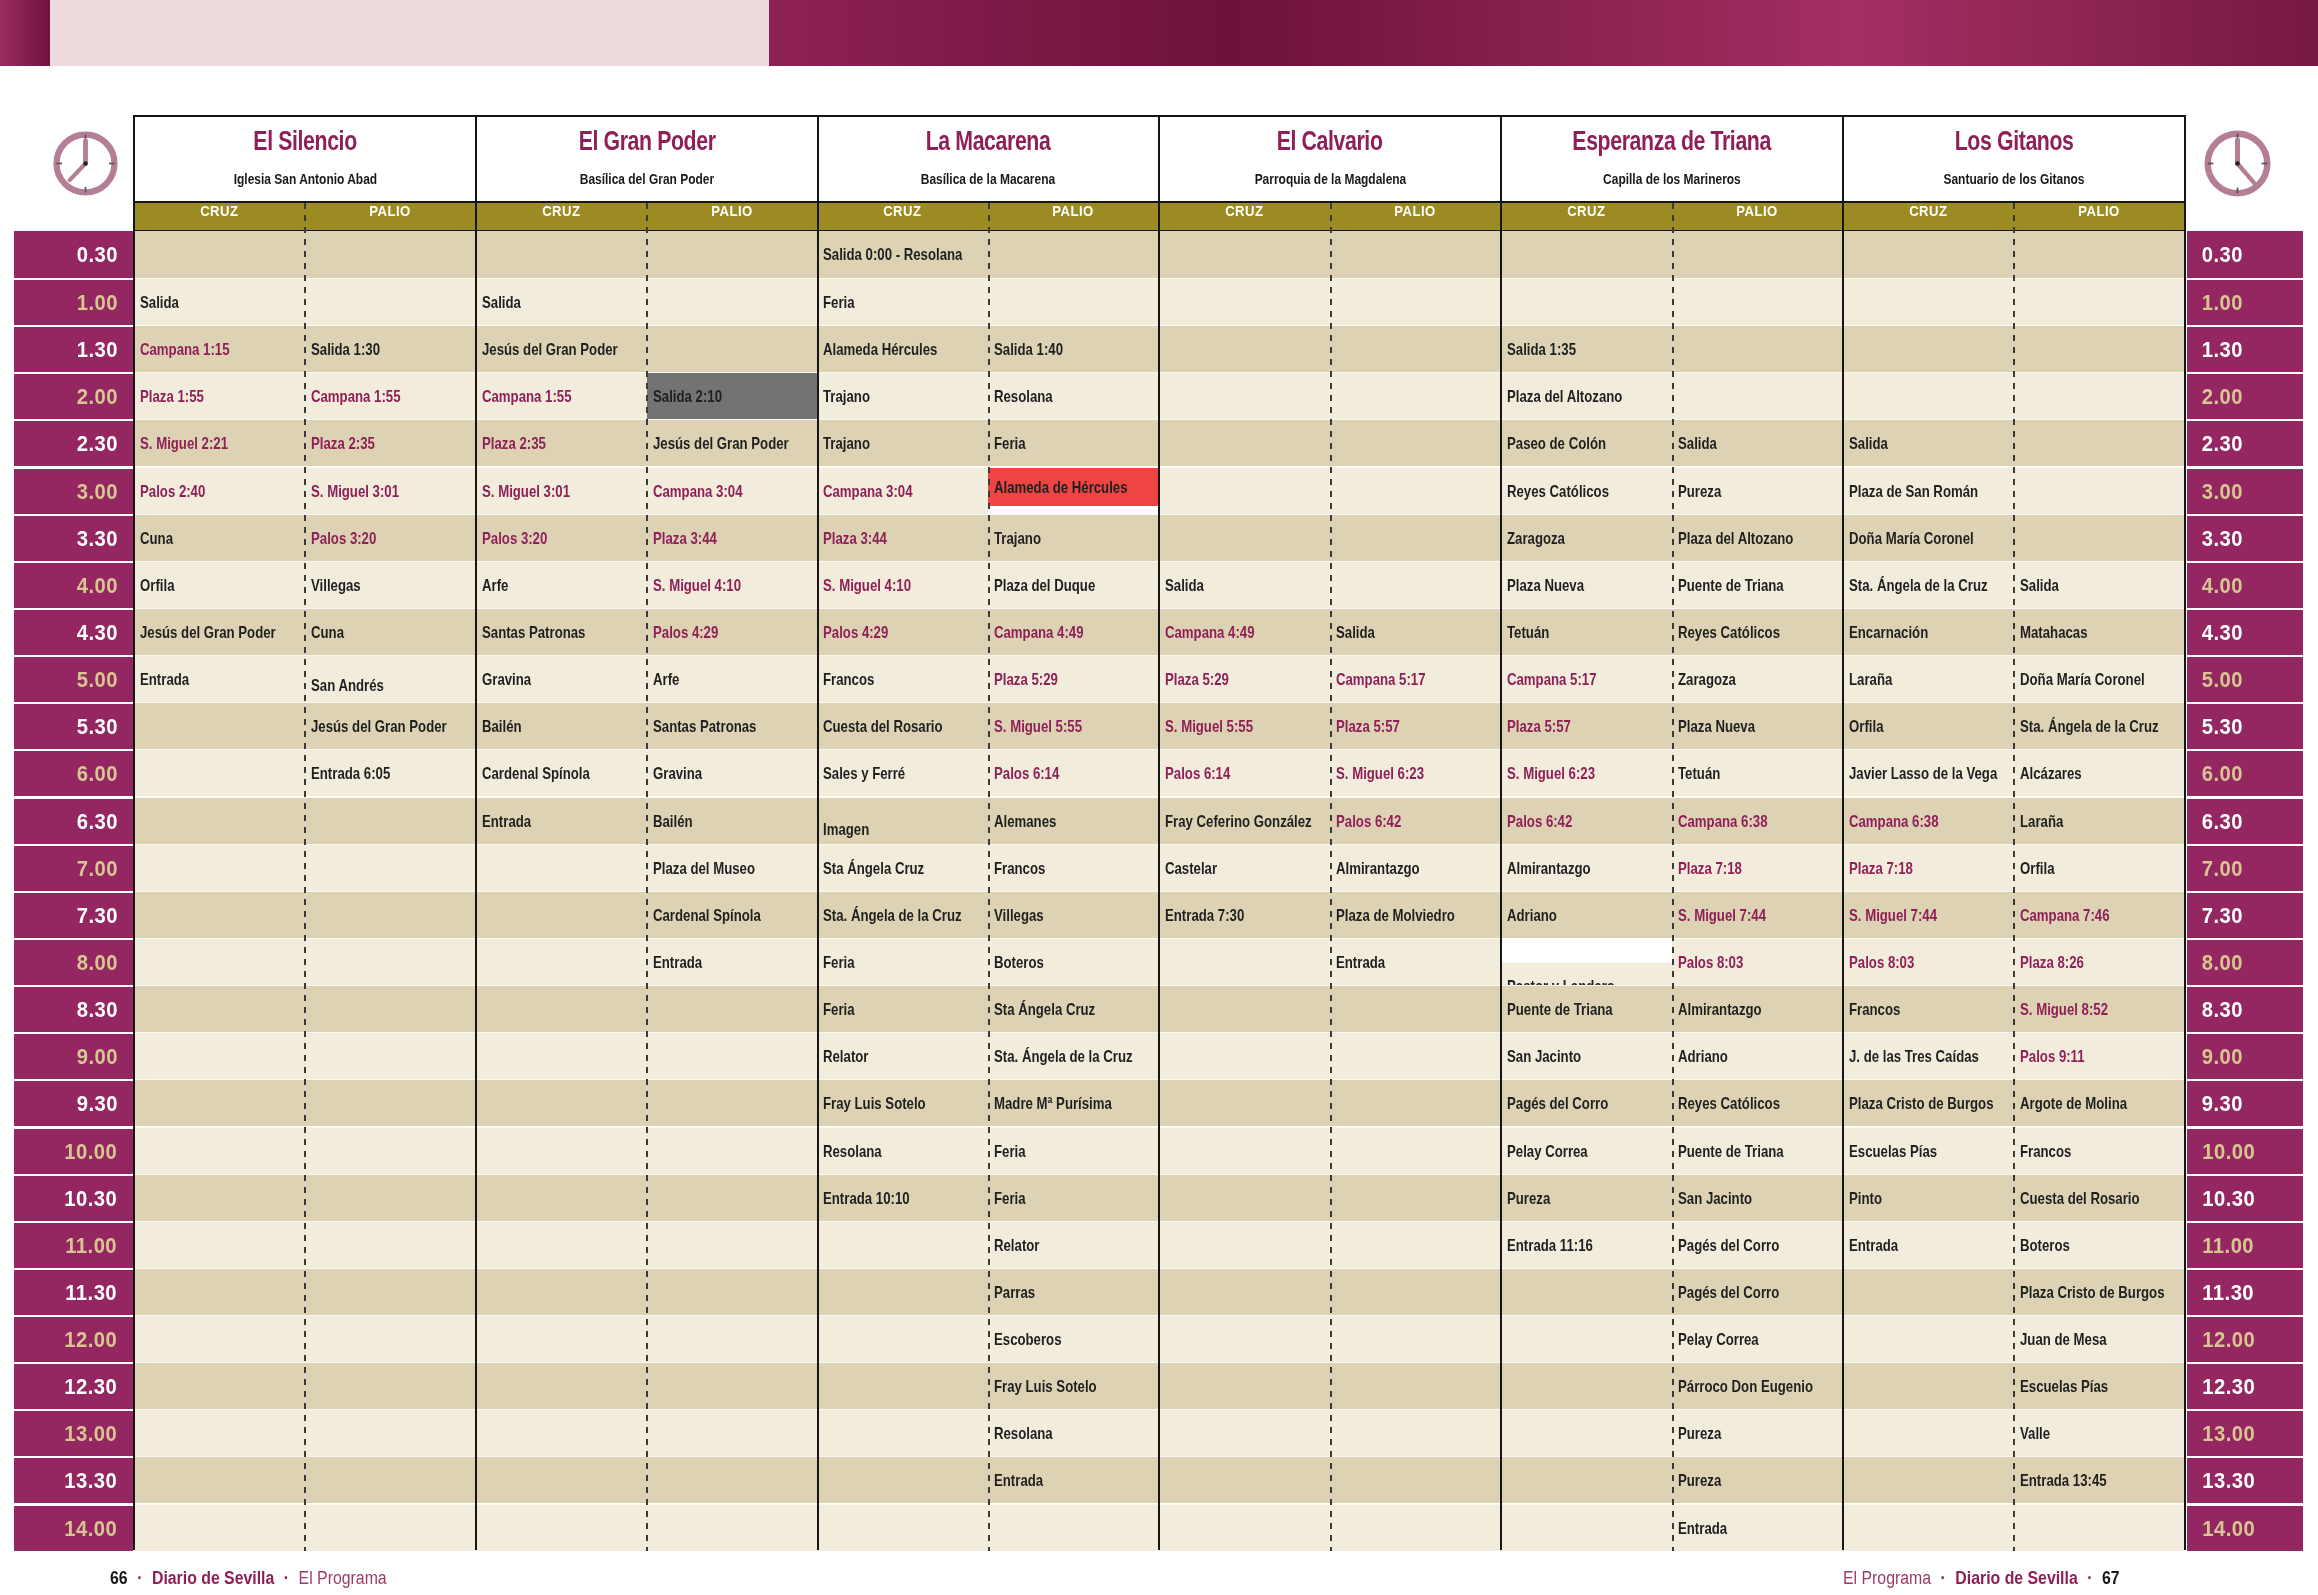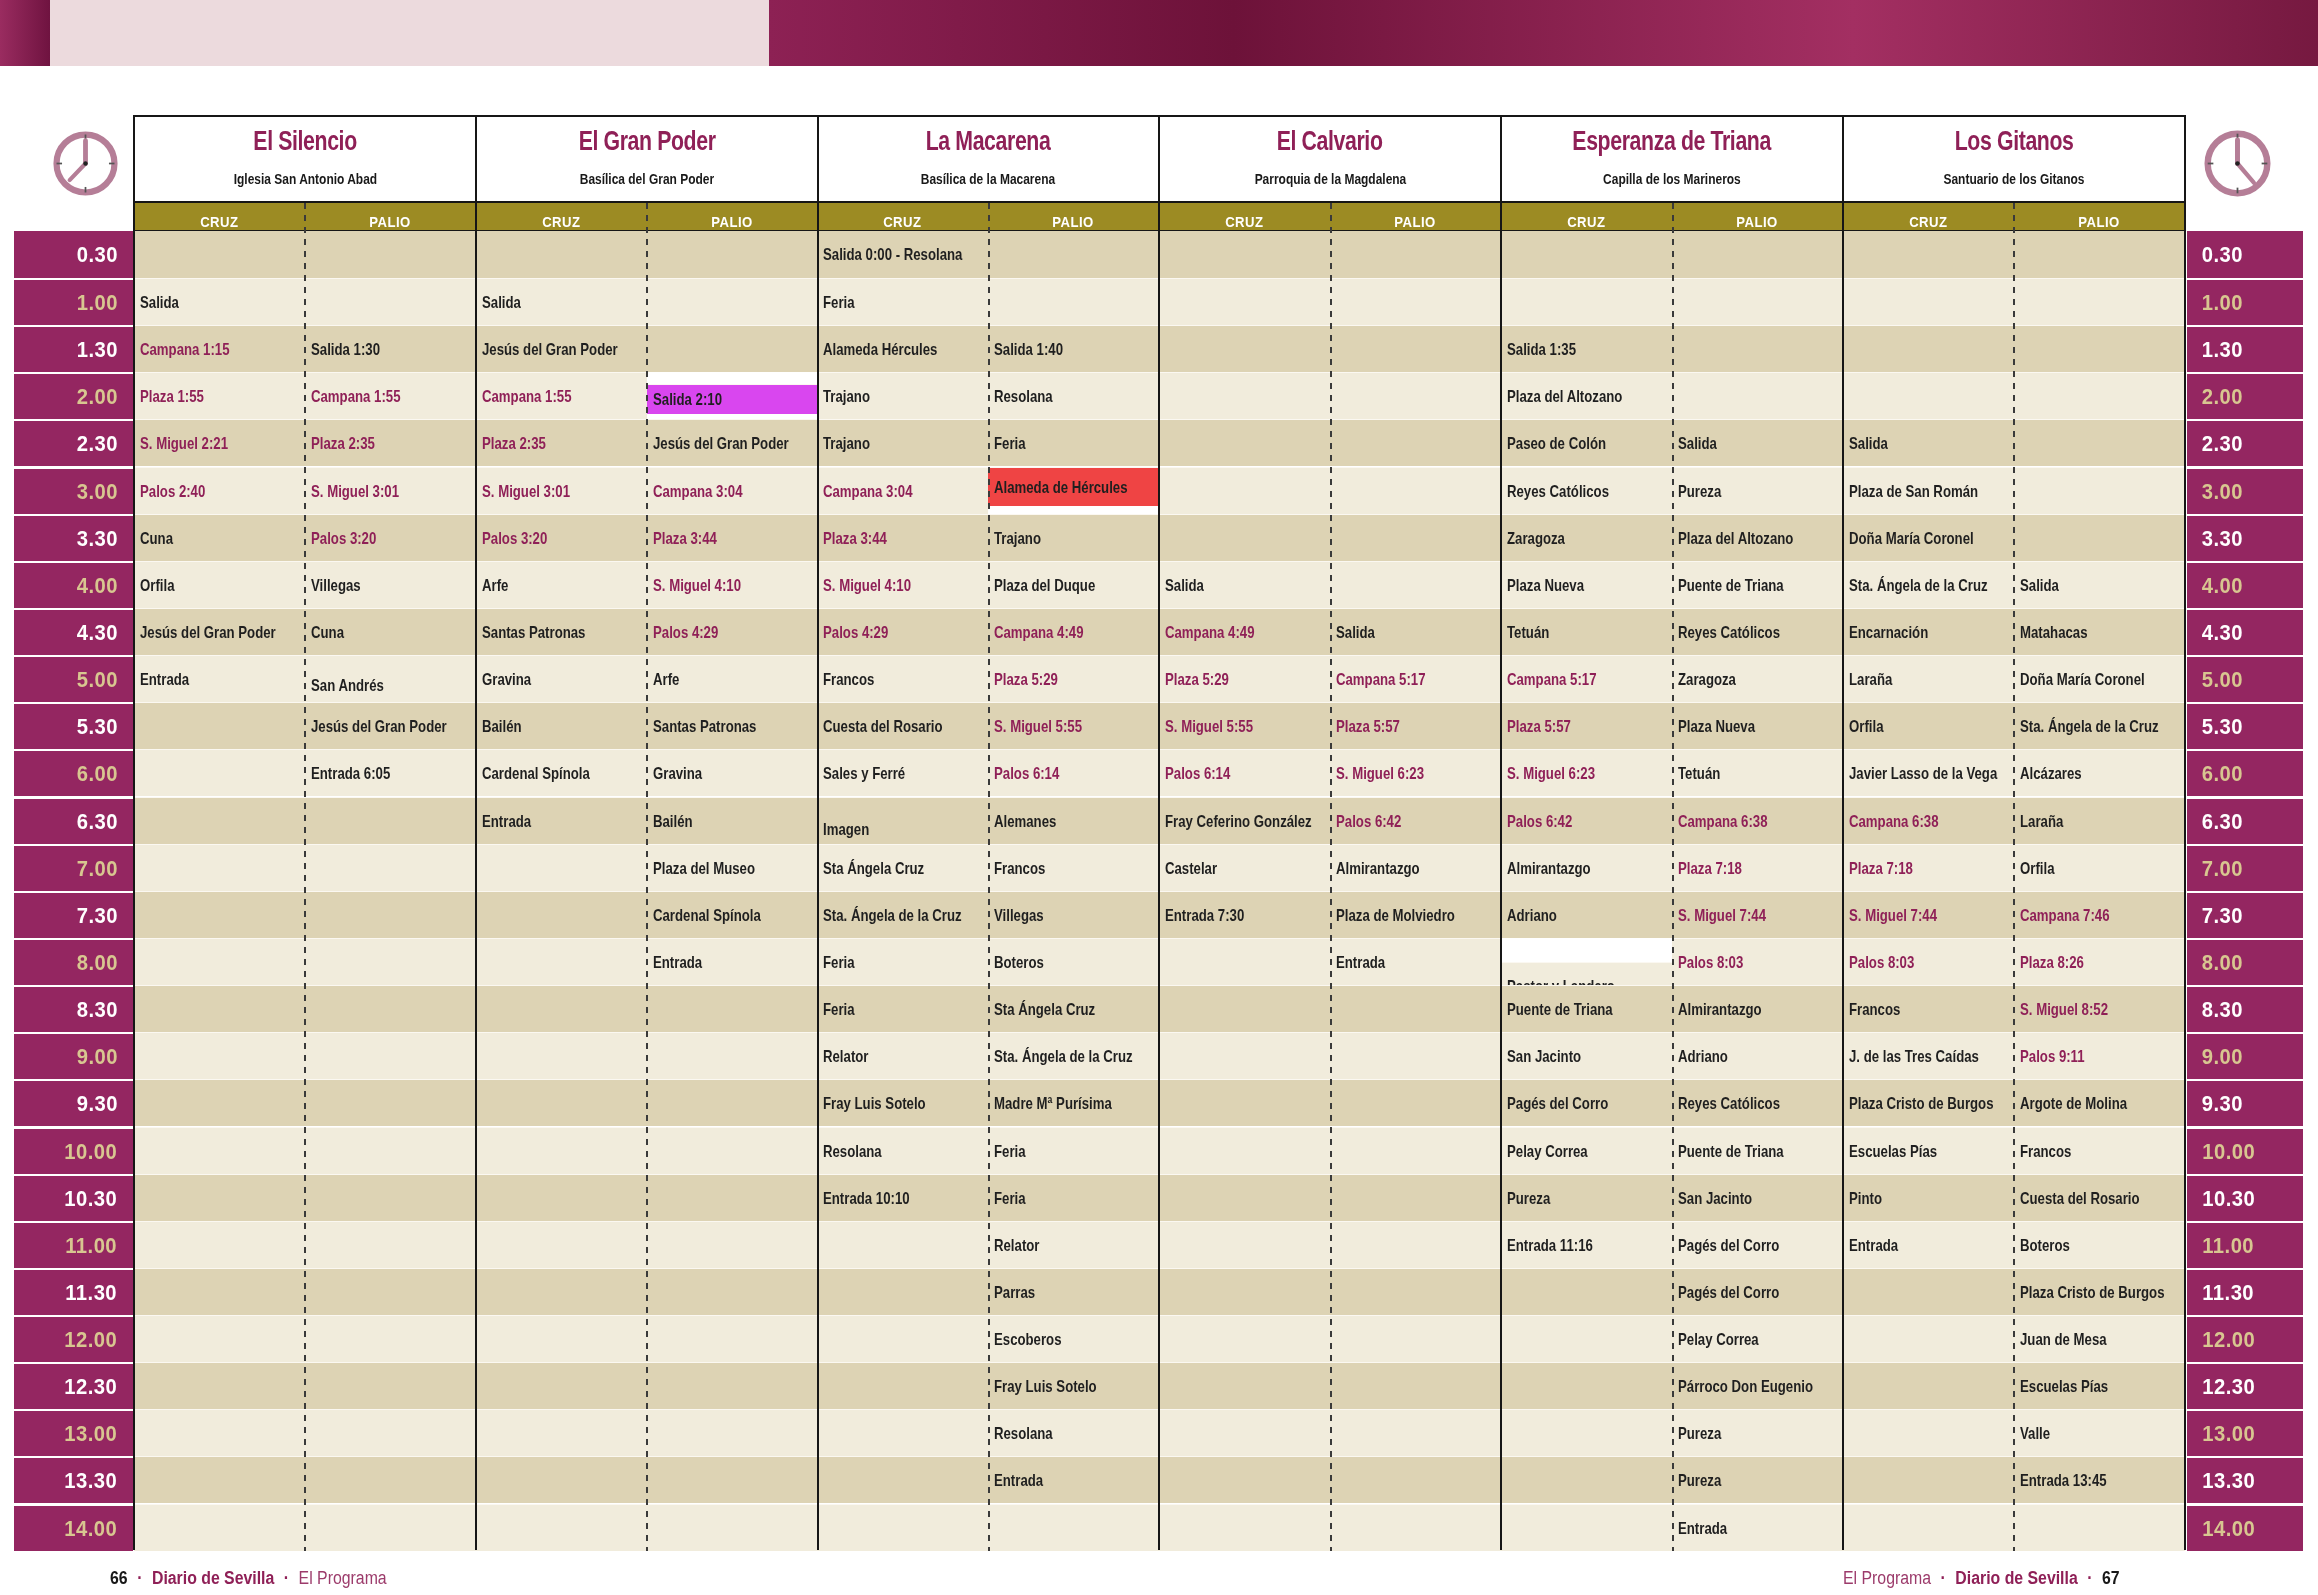--- a/index.html
+++ b/index.html
@@ -26,21 +26,21 @@
   .vdash{width:1.5px;background:repeating-linear-gradient(180deg,#3a3a3a 0 6.3px,rgba(0,0,0,0) 6.3px 12px);}
 
   
   .sec-name{font-weight:bold;color:#8f2057;font-size:28px;text-align:center;}
   .sec-name .sq{display:inline-block;transform:scaleX(.76);transform-origin:50% 50%;white-space:nowrap;letter-spacing:-0.5px;}
   .sec-church{font-weight:bold;color:#191919;font-size:14.6px;text-align:center;}
   .sec-church .sq{display:inline-block;transform:scaleX(.82);transform-origin:50% 50%;white-space:nowrap;}
 
   
   #olive-bar{background:#9c8b23;}
-  .subhead{display:flex;align-items:flex-end;justify-content:center;color:#ffffff;font-weight:bold;font-size:14.6px;}
+  .subhead{display:flex;align-items:flex-start;justify-content:center;color:#ffffff;font-weight:bold;font-size:14.6px;}
   .subhead .sq{display:inline-block;transform:scaleX(.9);transform-origin:50% 50%;letter-spacing:0.5px;}
 
   
   .cell{display:flex;align-items:center;box-sizing:border-box;padding-left:6.3px;overflow:visible;}
   .cell.sep{border-top:1.5px solid #fbf8f1;}
   .cellText{display:inline-block;transform:scaleX(.8);transform-origin:0 50%;white-space:nowrap;
     font-weight:bold;font-size:16.5px;color:#1f1f1f;}
   .cellText.hl{color:#8f2057;}
 
   
@@ -223,21 +223,21 @@
       </div>
       <div class="cell sep abs" style="left: 134px; top: 372px; width: 171px; height: 47px; background: rgb(241, 236, 220);">
         <span class="cellText hl">Plaza 1:55</span>
       </div>
       <div class="cell sep abs" style="left: 305px; top: 372px; width: 171px; height: 47px; background: rgb(241, 236, 220);">
         <span class="cellText hl">Campana 1:55</span>
       </div>
       <div class="cell sep abs" style="left: 476px; top: 372px; width: 171px; height: 47px; background: rgb(241, 236, 220);">
         <span class="cellText hl">Campana 1:55</span>
       </div>
-      <div class="cell sep abs" style="left: 647px; top: 372px; width: 171px; height: 30px; background: #d946ef; margin-top: 12px;">
+      <div class="cell sep abs" style="left: 647px; top: 372px; width: 171px; height: 47px; background: #737373;">
         <span class="cellText">Salida 2:10</span>
       </div>
       <div class="cell sep abs" style="left: 817px; top: 372px; width: 171px; height: 47px; background: rgb(241, 236, 220);">
         <span class="cellText">Trajano</span>
       </div>
       <div class="cell sep abs" style="left: 988px; top: 372px; width: 171px; height: 47px; background: rgb(241, 236, 220);">
         <span class="cellText">Resolana</span>
       </div>
       <div class="cell sep abs" style="left: 1159px; top: 372px; width: 171px; height: 47px; background: rgb(241, 236, 220);"></div>
       <div class="cell sep abs" style="left: 1330px; top: 372px; width: 171px; height: 47px; background: rgb(241, 236, 220);"></div>

